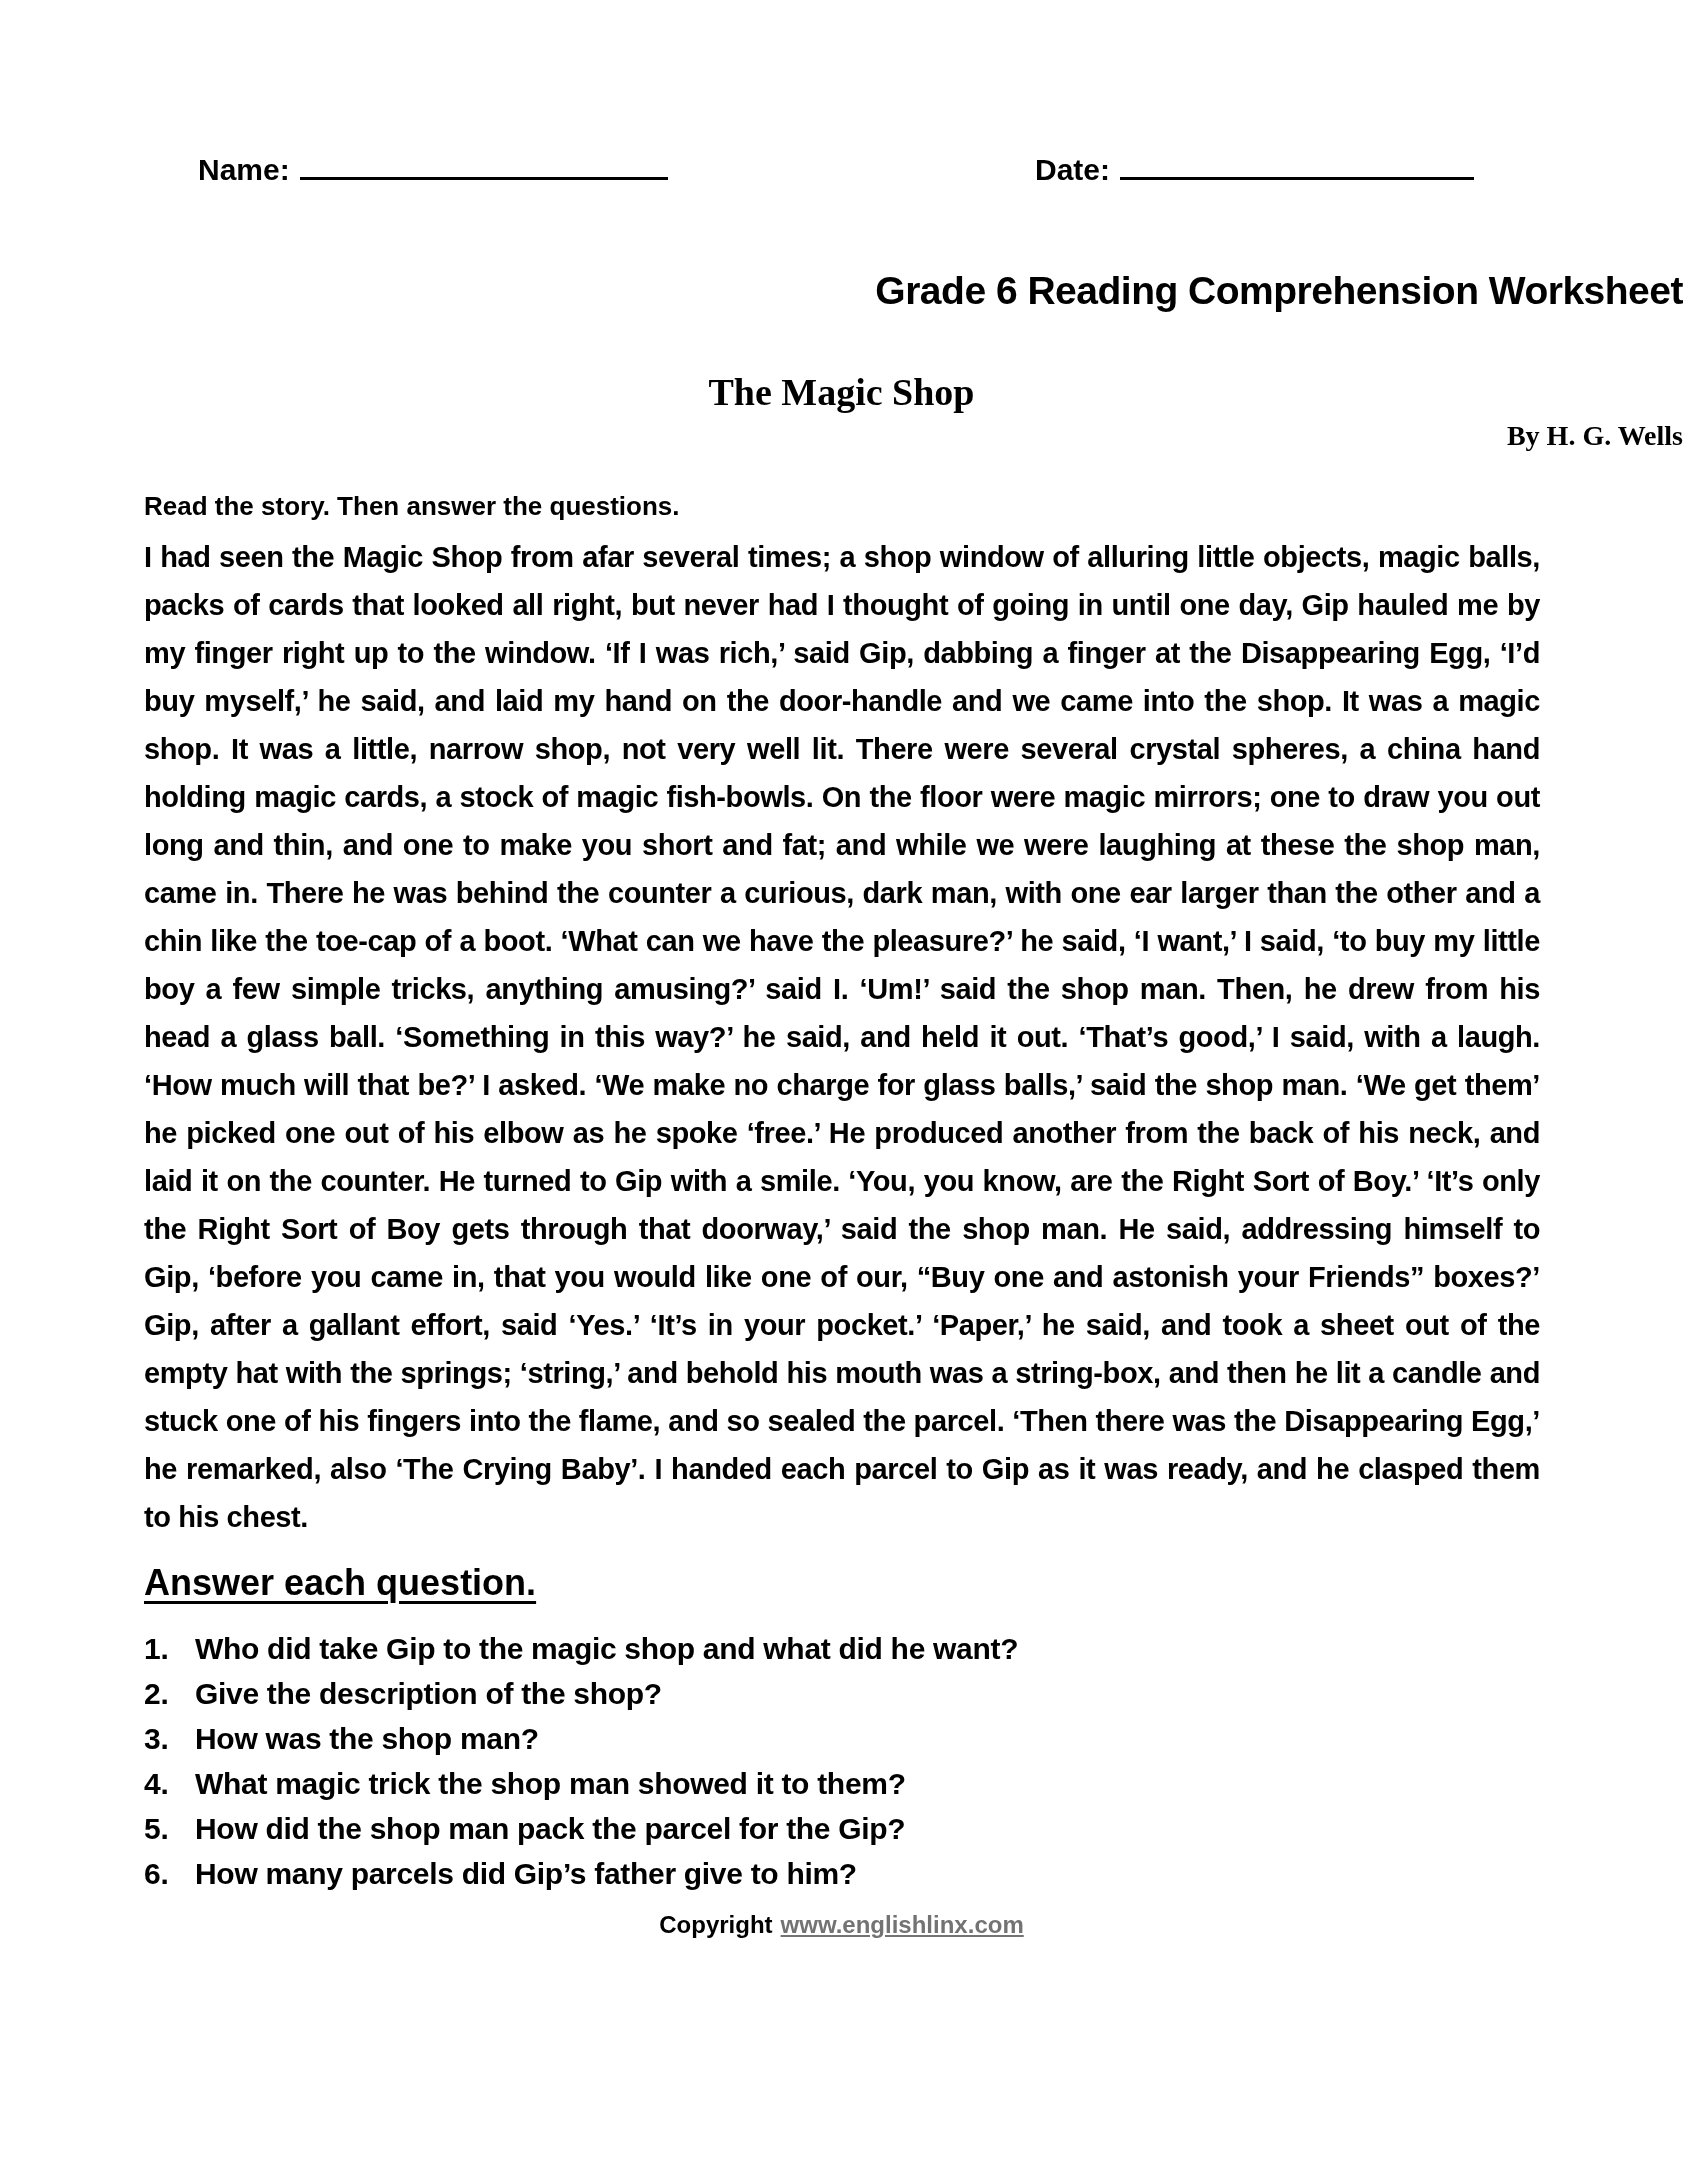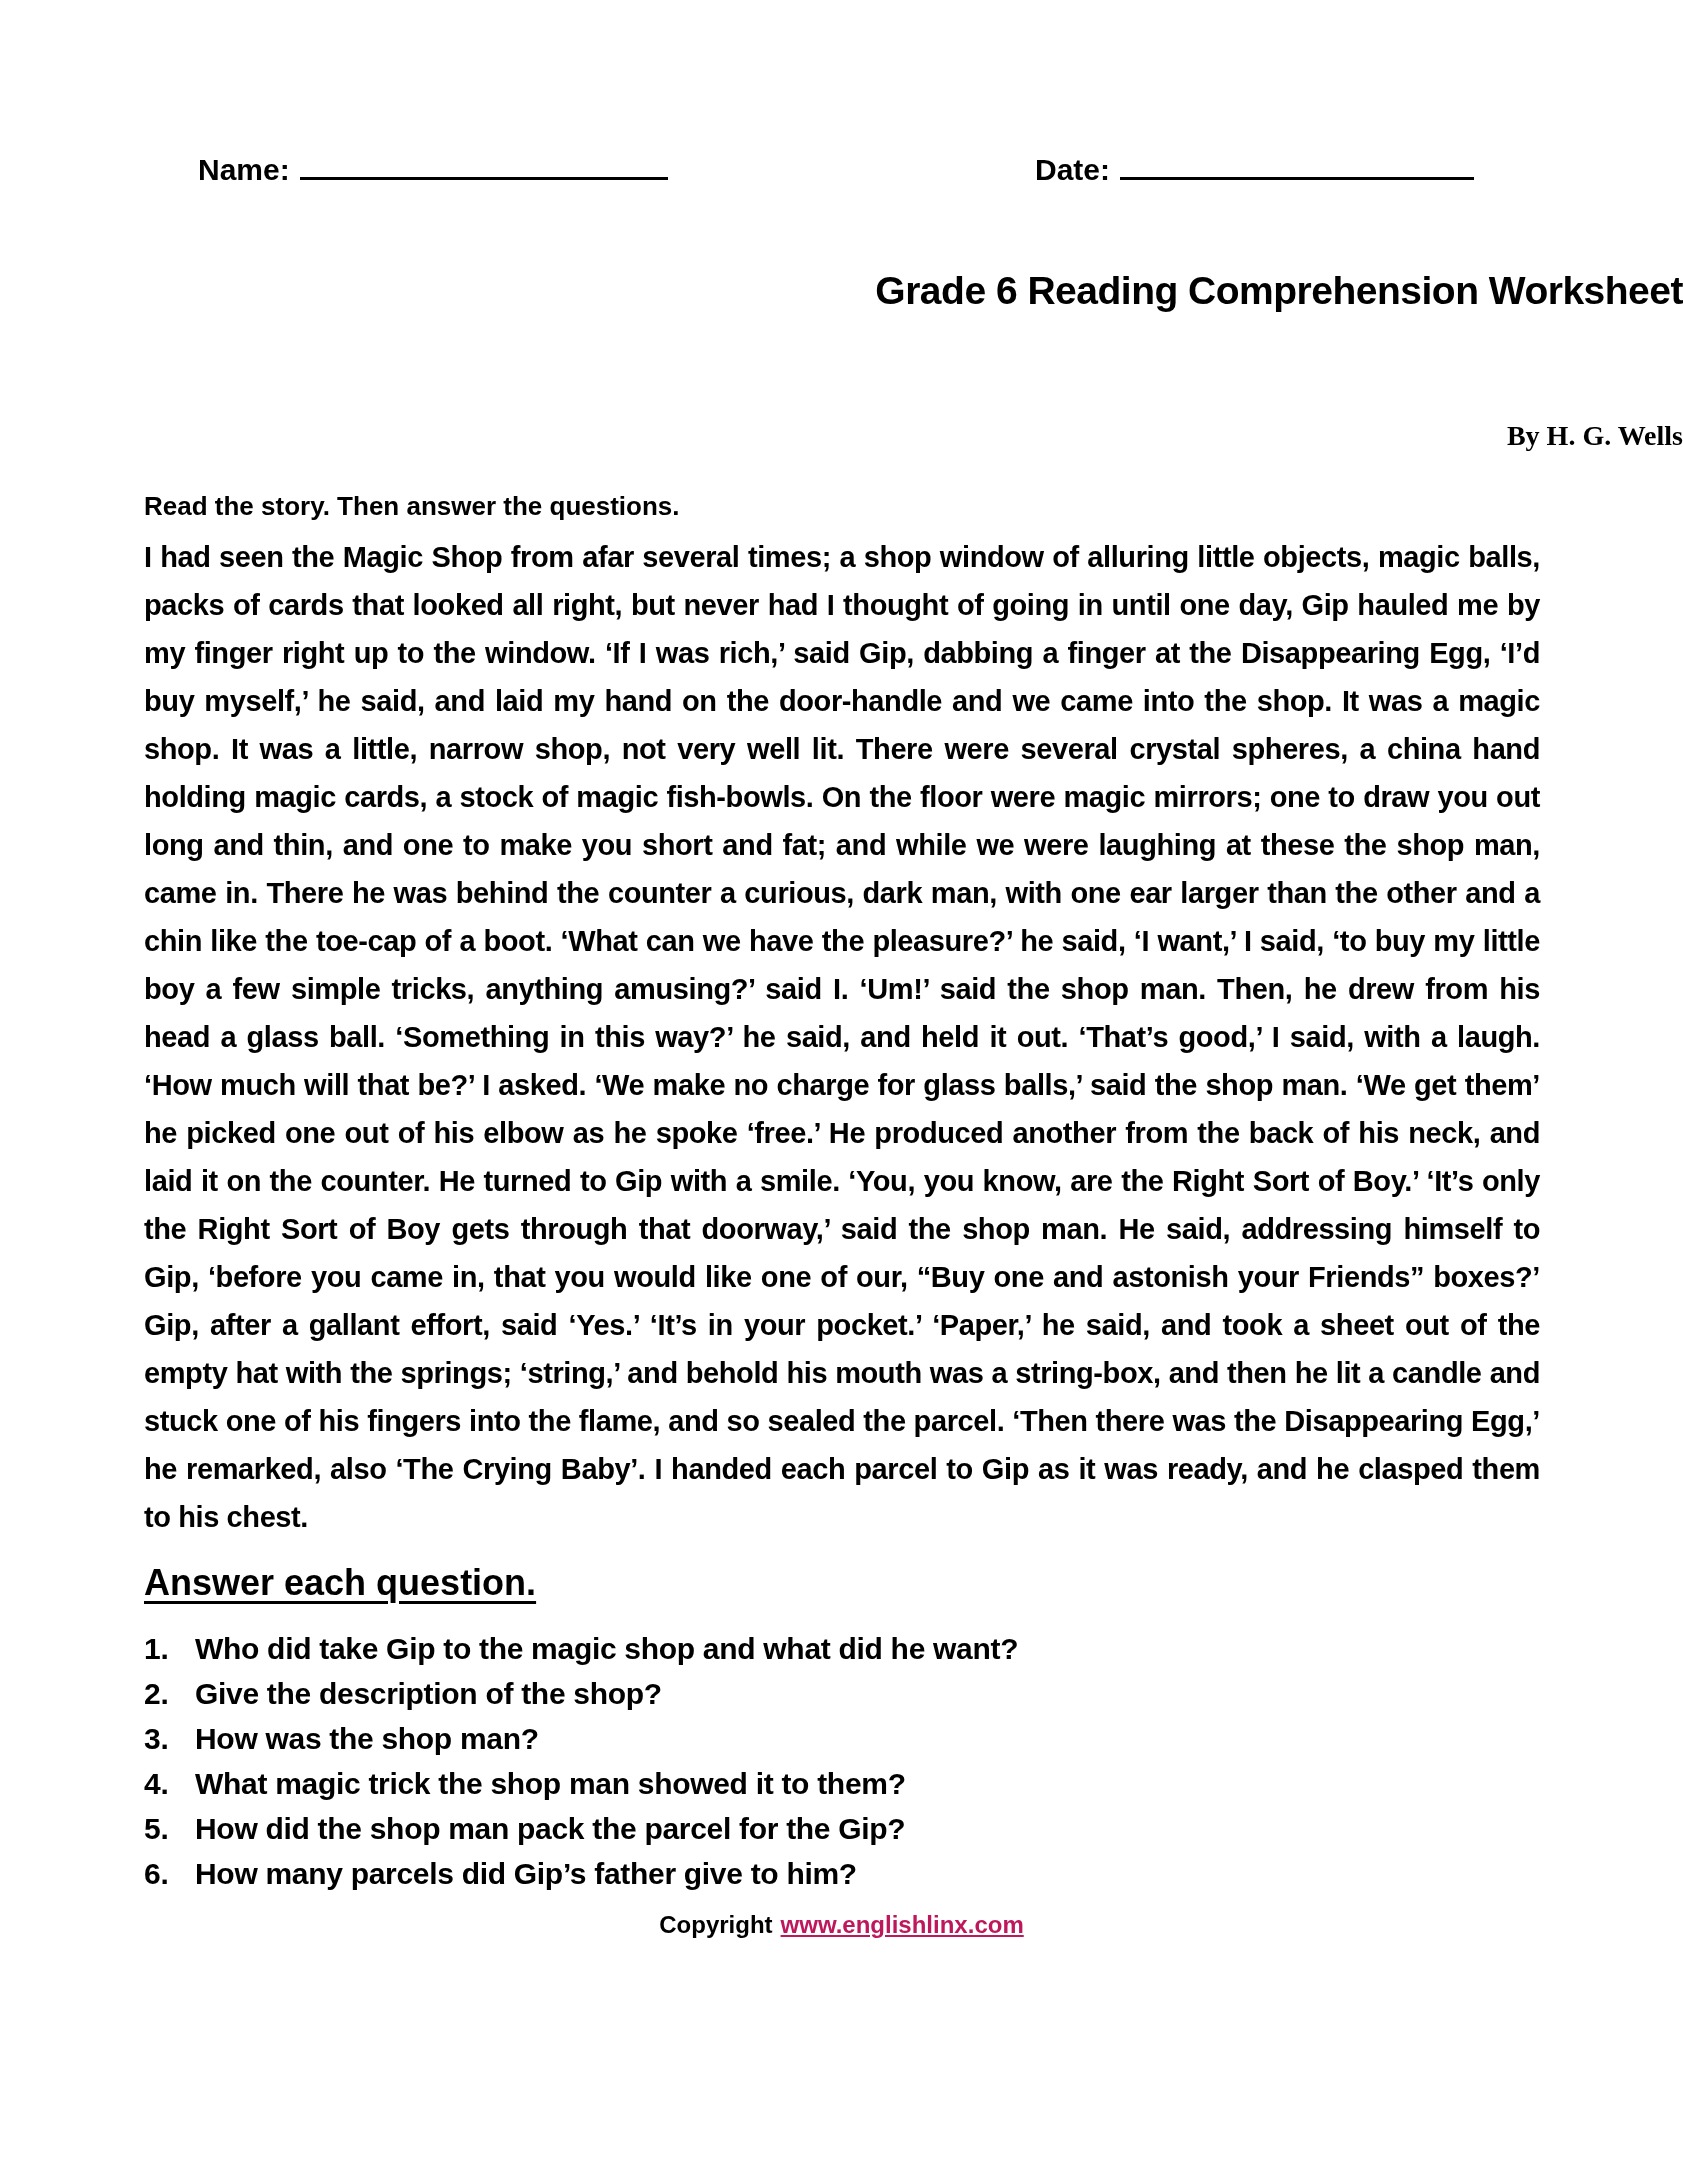--- a/index.html
+++ b/index.html
@@ -131,41 +131,42 @@
   .footer {
     position: absolute;
     top: 1911px;
     left: 0;
     width: 100%;
     text-align: center;
     font-size: 24px;
     font-weight: bold;
   }
   .copyright-link {
-    color: #be185d;
+    color: #737373;
     text-decoration: underline;
     margin-left: 8px;
   }
 </style>
 </head>
 <body>
 
 <div class="page">
 
   <div class="header-row">
     <span class="field field-date">
       <span>Date:</span><span class="blank-line date"></span>
     </span>
     <span class="field field-name">
       <span>Name:</span><span class="blank-line name"></span>
     </span>
   </div>
 
   <div class="ws-heading">Grade 6 Reading Comprehension Worksheet</div>
 
+  <div class="story-title">The Magic Shop</div>
   <div class="story-author">By H. G. Wells</div>
 
   <div class="instruction">Read the story. Then answer the questions.</div>
 
   <div class="story-text">I had seen the Magic Shop from afar several times; a shop window of alluring little objects, magic balls, packs of cards that looked all right, but never had I thought of going in until one day, Gip hauled me by my finger right up to the window. ‘If I was rich,’ said Gip, dabbing a finger at the Disappearing Egg, ‘I’d buy myself,’ he said, and laid my hand on the door-handle and we came into the shop. It was a magic shop. It was a little, narrow shop, not very well lit. There were several crystal spheres, a china hand holding magic cards, a stock of magic fish-bowls. On the floor were magic mirrors; one to draw you out long and thin,  and one to make you short and fat; and while we were laughing at these the shop man, came in.  There he was behind the counter a curious, dark man, with one ear larger than the other and a chin like the toe-cap of a boot. ‘What can we have the pleasure?’ he said, ‘I want,’ I said, ‘to buy my little boy a few simple tricks, anything amusing?’ said I. ‘Um!’ said the shop man. Then, he drew from his head a glass ball. ‘Something in this way?’ he said, and held it out. ‘That’s good,’ I said, with a laugh. ‘How much will that be?’ I asked. ‘We make no charge for glass balls,’ said the shop man. ‘We get them’ he picked one out of his elbow as he spoke ‘free.’ He produced another from the back of his neck, and laid it on the counter. He turned to Gip with a smile. ‘You, you know, are the Right Sort of Boy.’ ‘It’s only the Right Sort of Boy gets through that doorway,’ said the shop man. He said, addressing himself to Gip, ‘before you came in, that you would like one of our, “Buy one and astonish your Friends” boxes?’ Gip, after a gallant effort, said ‘Yes.’ ‘It’s in your pocket.’ ‘Paper,’ he said, and took a sheet out of the empty hat with the springs; ‘string,’ and behold his mouth was a string-box, and then he lit a candle and stuck one of his fingers into the flame, and so sealed the parcel. ‘Then there was the Disappearing Egg,’ he remarked, also ‘The Crying Baby’. I handed each parcel to Gip as it was ready, and he clasped them to his chest.</div>
 
   <div class="answer-heading">Answer each question.</div>
 
   <ol class="questions">
     <li class="question-item">

